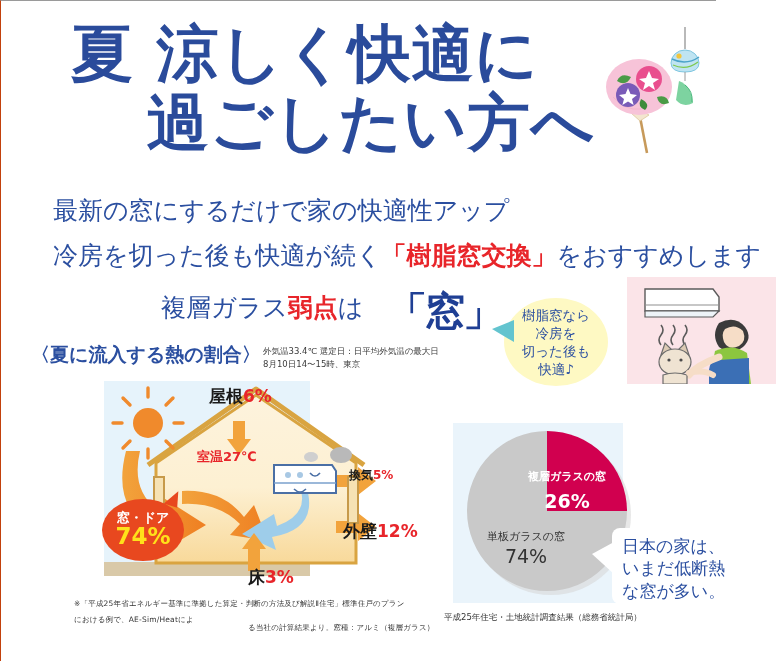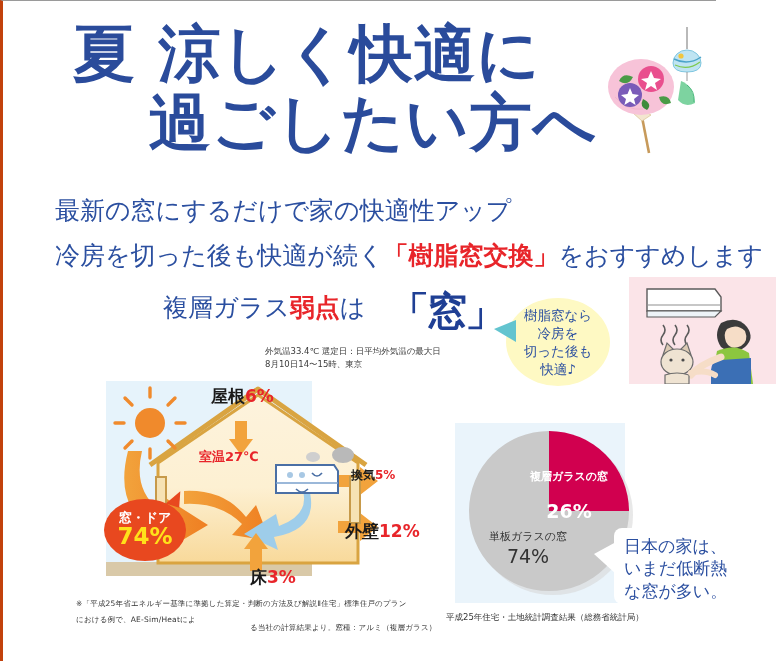--- a/index.html
+++ b/index.html
@@ -3,21 +3,21 @@
 <meta charset="utf-8">
 <style>
   html,body{margin:0;padding:0;}
   body{
     width:776px;height:661px;background:#ffffff;
     font-family:"DejaVu Sans","Liberation Sans",sans-serif;
     overflow:hidden;position:relative;
   }
   .page{
     position:absolute;left:0;top:0;width:716px;height:661px;
-    border-top:1px solid #9a9a9a;border-left:3px solid #c2410c;
+    border-top:1px solid #9a9a9a;border-left:1px solid #c2410c;
     box-sizing:border-box;background:#fff;
   }
 
   
   .headline{
     position:absolute;left:70px;top:18px;width:560px;
     color:#2a4b9b;font-weight:bold;letter-spacing:1px;
     line-height:1.12;
   }
   .headline .l1{font-size:62px;display:block;}
@@ -120,21 +120,21 @@
   .pie-panel{
     position:absolute;left:452px;top:422px;width:170px;height:180px;
     background:#eaf4fb;
   }
   .pie-wrap{position:absolute;left:460px;top:424px;width:176px;height:176px;}
   .pie-lbl{position:absolute;white-space:nowrap;text-align:center;}
   .pie-lbl-a{
     left:520px;top:468px;color:#ffffff;font-size:11px;font-weight:bold;
     text-align:center;width:92px;
   }
-  .pie-lbl-a .big{display:block;font-size:19px;font-weight:bold;margin-top:16px;}
+  .pie-lbl-a .big{display:block;font-size:19px;font-weight:bold;margin-top:6px;}
   .pie-lbl-b{
     left:470px;top:528px;color:#333;font-size:11px;width:110px;text-align:center;
   }
   .pie-lbl-b .big{display:block;font-size:19px;color:#333;margin-top:1px;}
 
   .white-bubble{
     position:absolute;left:611px;top:527px;width:160px;height:76px;
     background:#ffffff;border-radius:8px;
   }
   .white-bubble .wtail{
@@ -234,20 +234,21 @@
         <path d="M62 78 l-4 -12 -8 8 z" fill="#dccab4" stroke="#6b6b6b" stroke-width="1.2"></path>
         <ellipse cx="48" cy="85" rx="16" ry="13" fill="#efe3d2" stroke="#6b6b6b" stroke-width="1.2"></ellipse>
         <circle cx="42" cy="83" r="1.6" fill="#4a4a4a"></circle>
         <circle cx="54" cy="83" r="1.6" fill="#4a4a4a"></circle>
         <path d="M36 98 q12 -4 24 0 v9 h-24 z" fill="#efe3d2" stroke="#6b6b6b" stroke-width="1.2"></path>
         <path d="M62 96 q14 -4 24 2" stroke="#f6ddc7" stroke-width="6" fill="none" stroke-linecap="round"></path>
       </g>
     </svg>
   </div>
 
+  <div class="chart-title">〈夏に流入する熱の割合〉</div>
   <div class="chart-note">
     <div>外気温33.4℃  選定日：日平均外気温の最大日</div>
     <div>8月10日14〜15時、東京</div>
   </div>
 
   <div class="house-panel">
     <div class="ground"></div>
   </div>
 
   <svg class="house-svg" viewBox="0 0 330 215">

